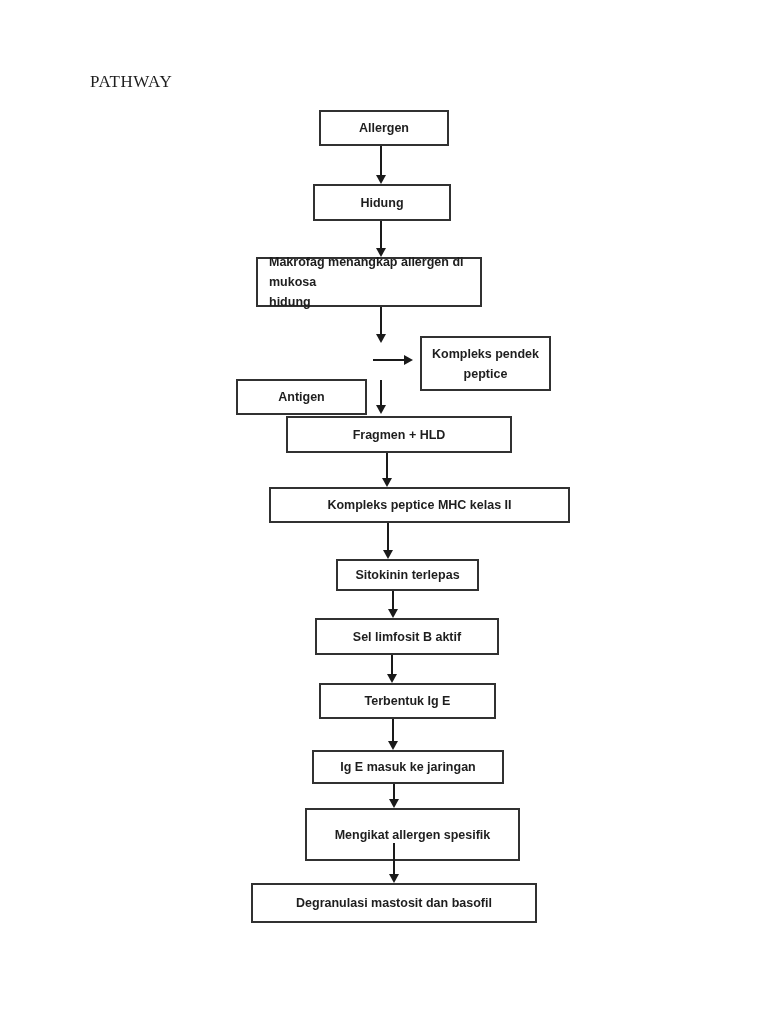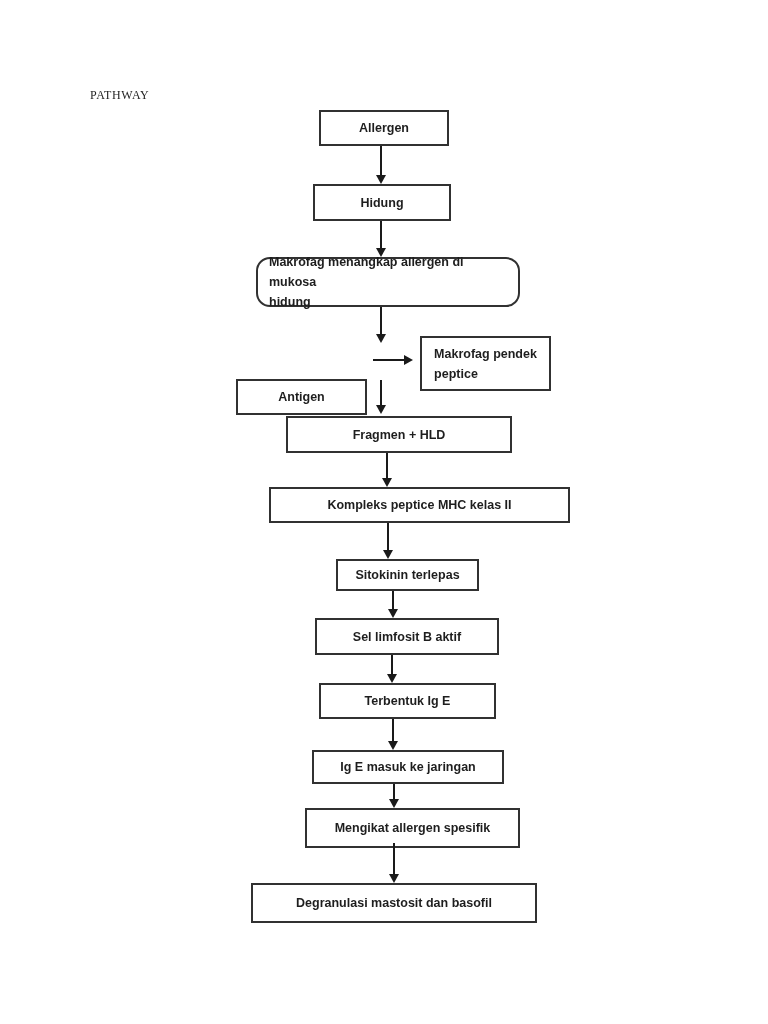--- a/index.html
+++ b/index.html
@@ -10,36 +10,36 @@
   .page{
     position:relative;
     width:768px;
     height:1024px;
     background:#ffffff;
     overflow:hidden;
   }
   .doc-title{
     position:absolute;
     left:90px;
-    top:88px;
+    top:72px;
     font-family:"Liberation Serif", serif;
-    font-size:12px;
+    font-size:17px;
     font-weight:400;
     letter-spacing:0.6px;
     color:var(--text,#1c1c1c);
   }
   .node{
     position:absolute;
     box-sizing:border-box;
     border:2px solid var(--border,#313131);
     background:#ffffff;
     display:flex;
     align-items:center;
     justify-content:center;
-    text-align:left;
+    text-align:center;
     font-size:12.5px;
     font-weight:bold;
     color:var(--text,#1e1e1e);
     line-height:20px;
     padding:0 6px;
   }
   .node.left-align{
     justify-content:flex-start;
     text-align:left;
     padding-left:11px;
@@ -83,41 +83,41 @@
 <body>
 
 <div class="page">
 
   <div class="doc-title">PATHWAY</div>
 
   <div class="node" style="left:319px;top:110px;width:130px;height:36px;">Allergen</div>
 
   <div class="node" style="left:313px;top:184px;width:138px;height:37px;">Hidung</div>
 
-  <div class="node left-align" style="left:256px;top:257px;width:264px;height:50px;border-radius:14px;">Makrofag menangkap allergen di mukosa
+  <div class="node left-align" style="left:256px;top:257px;width:226px;height:50px;">Makrofag menangkap allergen di mukosa
 hidung</div>
 
   <div class="node" style="left:236px;top:344px;width:131px;height:36px;margin-top:35px;">Antigen</div>
 
-  <div class="node two-line" style="left:420px;top:336px;width:131px;height:55px;">Makrofag pendek
+  <div class="node two-line" style="left:420px;top:336px;width:131px;height:55px;">Kompleks pendek
 peptice</div>
 
   <div class="node" style="left:286px;top:416px;width:226px;height:37px;">Fragmen + HLD</div>
 
   <div class="node" style="left:269px;top:487px;width:301px;height:36px;">Kompleks peptice MHC kelas II</div>
 
   <div class="node" style="left:315px;top:618px;width:184px;height:37px;">Sel limfosit B aktif</div>
 
   <div class="node" style="left:336px;top:559px;width:143px;height:32px;">Sitokinin terlepas</div>
 
   <div class="node" style="left:319px;top:683px;width:177px;height:36px;">Terbentuk Ig E</div>
 
   <div class="node" style="left:312px;top:750px;width:192px;height:34px;">Ig E masuk ke jaringan</div>
 
-  <div class="node" style="left:305px;top:808px;width:215px;height:40px;">Mengikat allergen spesifik</div>
+  <div class="node" style="left:305px;top:808px;width:215px;height:53px;">Mengikat allergen spesifik</div>
 
   <div class="node" style="left:251px;top:883px;width:286px;height:40px;">Degranulasi mastosit dan basofil</div>
 
   <div class="varrow" style="left:380px;top:146px;height:29px;"></div>
   <div class="varrow" style="left:380px;top:221px;height:27px;"></div>
   <div class="varrow" style="left:380px;top:307px;height:27px;"></div>
   <div class="varrow" style="left:380px;top:380px;height:25px;"></div>
   <div class="varrow" style="left:386px;top:453px;height:25px;"></div>
   <div class="varrow" style="left:387px;top:523px;height:27px;"></div>
   <div class="varrow" style="left:392px;top:591px;height:18px;"></div>

